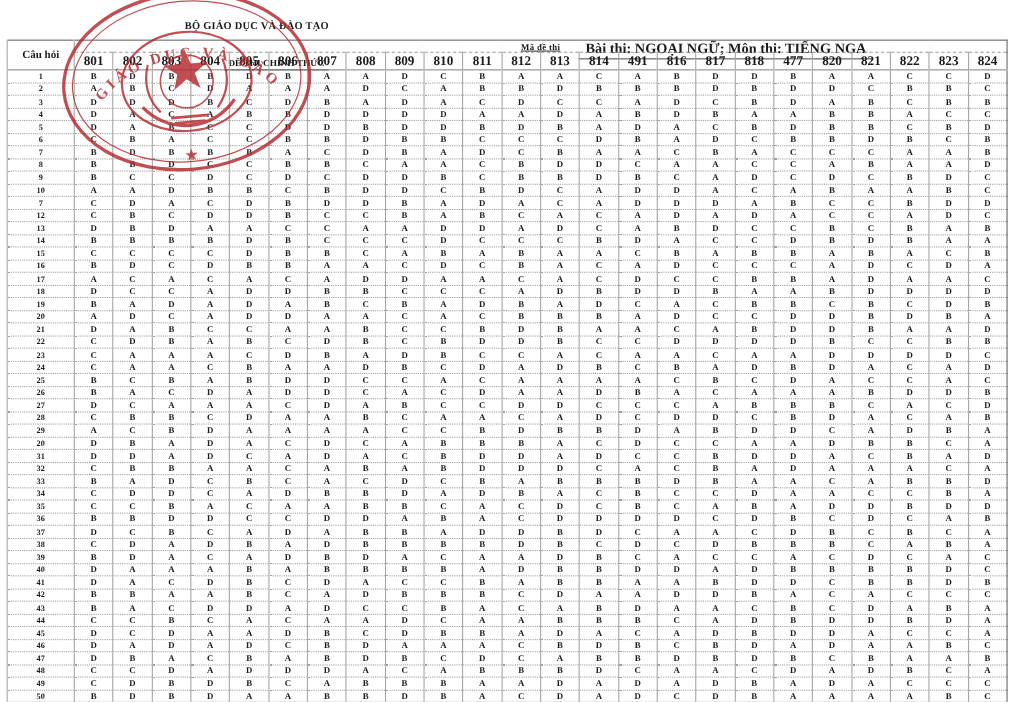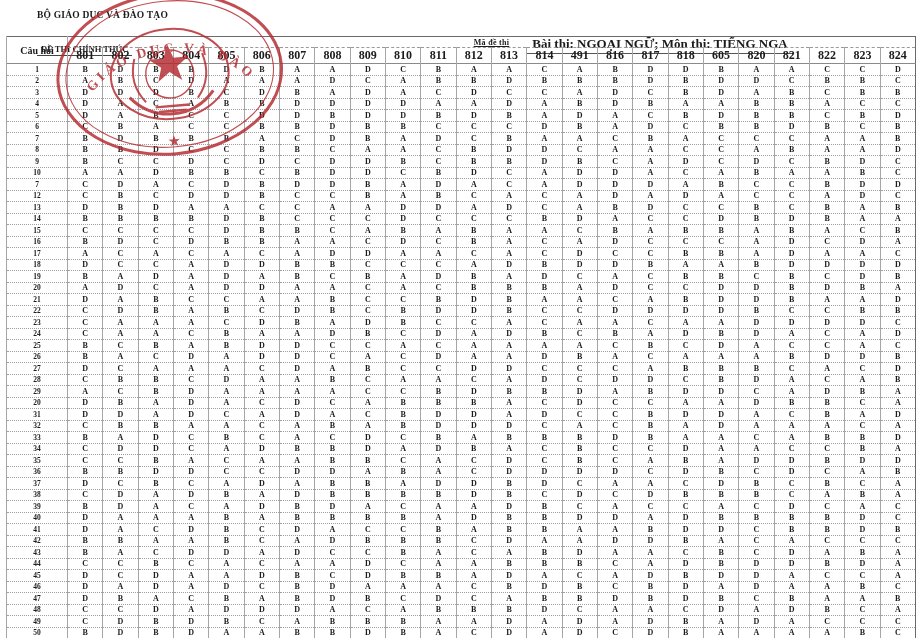--- a/index.html
+++ b/index.html
@@ -1,20 +1,20 @@
 <!DOCTYPE html>
 <html><head>
 <meta charset="utf-8">
 <style>
   html,body{margin:0;padding:0;}
   body{
     width:920px;height:638px;position:relative;background:#fff;
     font-family:"Liberation Serif", serif;color:#1b1b1b;overflow:hidden;
   }
-  .hdr-left{position:absolute;top:10px;left:37px;width:262px;text-align:left;}
+  .hdr-left{position:absolute;top:19px;left:37px;width:262px;text-align:right;}
   .hdr-left .l1{font-size:9.5px;font-weight:bold;letter-spacing:.2px;}
   .hdr-left .l2{display:inline-block;font-size:8.5px;font-weight:bold;margin-top:4px;
     border-bottom:1px solid #444;padding:0 4px 1px 4px;}
   .hdr-right{position:absolute;top:6px;left:430px;width:460px;text-align:center;}
   .hdr-right .l1{font-size:10px;font-weight:bold;letter-spacing:.2px;}
   .hdr-right .l2{display:inline-block;font-size:13px;font-weight:bold;margin-top:12px;
     border-bottom:1px solid #555;padding:0 6px 1px 6px;}
 
   table.grid{
     position:absolute;top:36px;left:6px;width:910px;
@@ -71,21 +71,21 @@
         <th class="code">809</th>
         <th class="code">810</th>
         <th class="code">811</th>
         <th class="code">812</th>
         <th class="code">813</th>
         <th class="code">814</th>
         <th class="code">491</th>
         <th class="code">816</th>
         <th class="code">817</th>
         <th class="code">818</th>
-        <th class="code">605</th>
+        <th class="code">477</th>
         <th class="code">820</th>
         <th class="code">821</th>
         <th class="code">822</th>
         <th class="code">823</th>
         <th class="code">824</th>
       </tr>
     </thead>
   <tbody>
       <tr>
         <td class="qnum">1</td>

